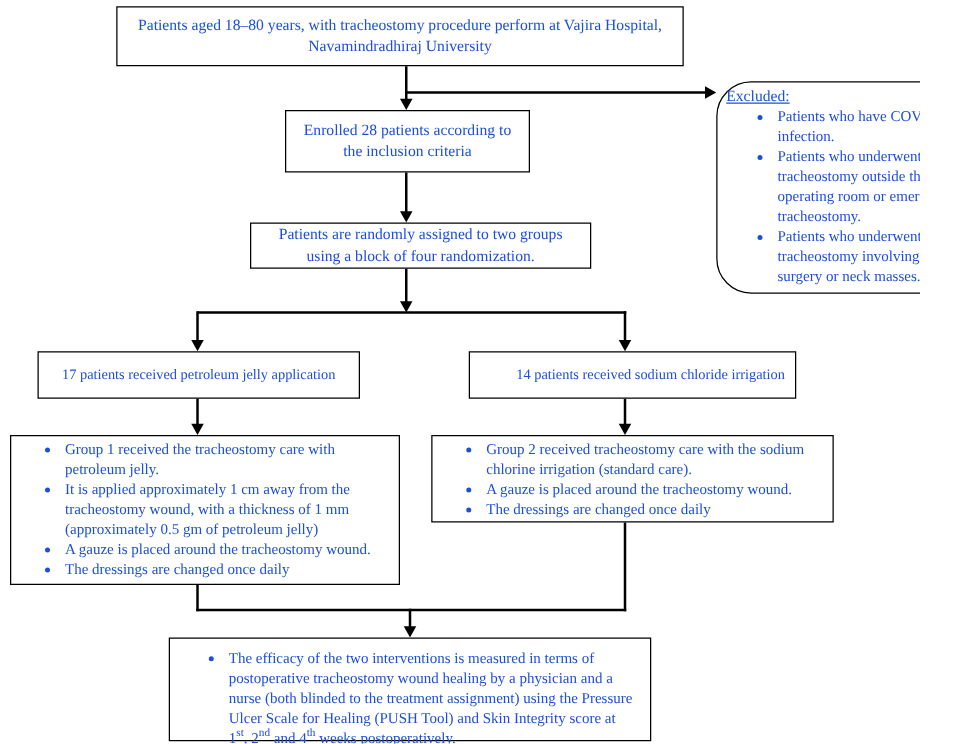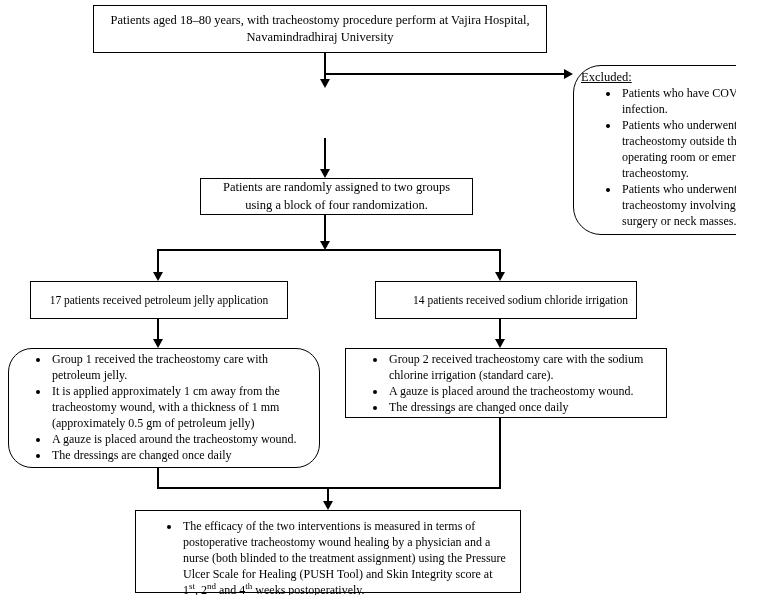--- a/index.html
+++ b/index.html
@@ -3,21 +3,21 @@
 <meta charset="utf-8">
 <style>
   html, body { margin:0; padding:0; background:#ffffff; }
   .canvas {
     position: relative;
     width: 736px;
     height: 595px;
     background: #ffffff;
     font-family: "Liberation Serif", serif;
     font-size: 12.5px;
-    color: #000000;
+    color: #1d4ed8;
     overflow: hidden;
   }
   .box {
     position: absolute;
     border: 1.5px solid #000000;
     background: #ffffff;
     box-sizing: border-box;
   }
   .box-center {
     display: flex;
@@ -58,37 +58,38 @@
   }
   sup { font-size: 9px; line-height: 0; }
 </style>
 </head>
 <body>
 
 <div class="canvas">
 
   <div class="box box-center" style="left:93px; top:5px; width:454px; height:48px;">Patients aged 18–80 years, with tracheostomy procedure perform at Vajira Hospital, Navamindradhiraj University</div>
 
+  <div class="box box-center" style="left:228px; top:88px; width:196px; height:50px;">Enrolled 28 patients according to the inclusion criteria</div>
 
   <div class="box excluded-box" style="left:573px; top:65px; width:202px; min-height:162px; padding-bottom:4px;border-radius:28px;">
     <div class="excluded-title">Excluded:</div>
     <ul class="bullets">
       <li>Patients who have COVID-19 infection.</li>
       <li>Patients who underwent tracheostomy outside the operating room or emergency tracheostomy.</li>
       <li>Patients who underwent tracheostomy involving neck surgery or neck masses.</li>
     </ul>
   </div>
 
   <div class="box box-center" style="left:200px; top:178px; width:273px; height:37px;">Patients are randomly assigned to two groups using a block of four randomization.</div>
 
   <div class="box box-center group-label" style="left:30px; top:281px; width:258px; height:38px;">17 patients received petroleum jelly application</div>
 
   <div class="box box-center group-label" style="left:375px; top:281px; width:262px; height:38px;padding-left:32px;">14 patients received sodium chloride irrigation</div>
 
-  <div class="box bullet-box" style="left:8px; top:348px; width:312px; height:120px;border-radius:24px;">
+  <div class="box bullet-box" style="left:8px; top:348px; width:312px; height:120px;">
     <ul class="bullets">
       <li>Group 1 received the tracheostomy care with petroleum jelly.</li>
       <li>It is applied approximately 1 cm away from the tracheostomy wound, with a thickness of 1 mm (approximately 0.5 gm of petroleum jelly)</li>
       <li>A gauze is placed around the tracheostomy wound.</li>
       <li>The dressings are changed once daily</li>
     </ul>
   </div>
 
   <div class="box bullet-box" style="left:345px; top:348px; width:322px; height:70px;">
     <ul class="bullets">

